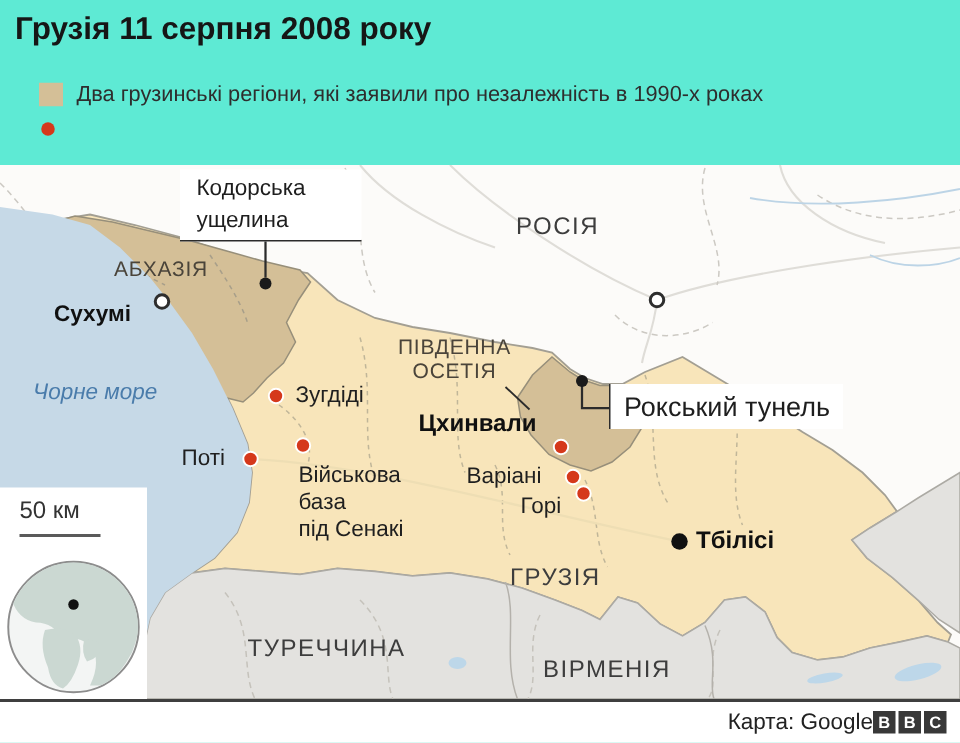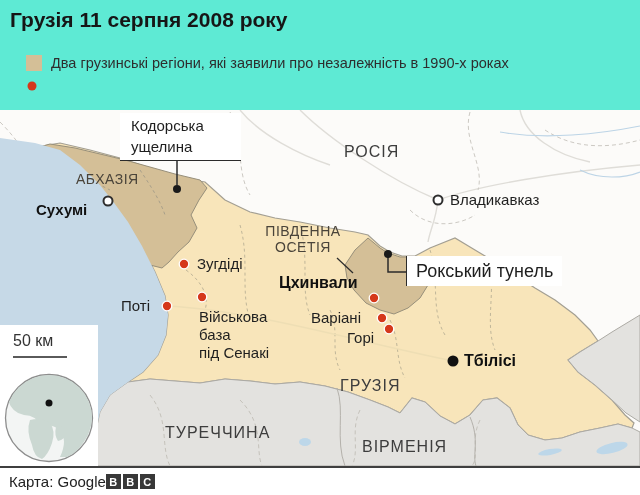--- a/index.html
+++ b/index.html
@@ -27,21 +27,21 @@
                   padding:2px 0 0 11px;line-height:21px;}
   .callout.roki{left:406px;top:146px;width:146px;height:30px;border-left:1.5px solid #2b2b2b;
                 padding-left:9px;line-height:30px;font-size:18px;}
   .scalebox{position:absolute;left:0;top:215px;width:98px;height:141px;background:#ffffff;z-index:4;}
   .scale-label{position:absolute;left:13px;top:7px;font-size:16px;color:#333;}
   .scale-bar{position:absolute;left:13px;top:31px;width:54px;height:2px;background:#5a5a5a;}
   .globe{position:absolute;left:0;top:40px;}
   
   .footer{position:absolute;left:0;top:466px;width:640px;height:29px;border-top:2px solid #3f3f3f;
           box-sizing:border-box;background:#fff;display:flex;align-items:center;
-          justify-content:flex-start;padding:0 9px;}
+          justify-content:flex-end;padding:0 9px;}
   .attribution{font-size:15px;color:#222;}
   .bbc{display:flex;gap:2px;}
   .bbc span{width:15px;height:15px;background:#383838;color:#fff;font-weight:bold;font-size:11px;
             display:flex;align-items:center;justify-content:center;}
 </style>
 </head>
 <body>
 
 <div class="canvas">
 
@@ -141,23 +141,23 @@
         <circle cx="167" cy="196" r="4.8" fill="#d5381b"></circle>
         <circle cx="202" cy="187" r="4.8" fill="#d5381b"></circle>
         <circle cx="374" cy="188" r="4.8" fill="#d5381b"></circle>
         <circle cx="382" cy="208" r="4.8" fill="#d5381b"></circle>
         <circle cx="389" cy="219" r="4.8" fill="#d5381b"></circle>
       </g>
       <circle cx="453" cy="251" r="5.5" fill="#111111"></circle>
     </svg>
 
     <div class="lbl country" style="left:344px;top:33px;">РОСІЯ</div>
-    <div class="lbl city" style="left:450px;top:82px;">Владикавказ</div>
     <div class="lbl region" style="left:76px;top:62px;">АБХАЗІЯ</div>
     <div class="lbl city bold" style="left:36px;top:92px;">Сухумі</div>
+    <div class="lbl sea-lbl" style="left:22px;top:144px;">Чорне море</div>
     <div class="lbl region pre ctr" style="left:243px;top:113px;width:120px;line-height:16px;">ПІВДЕННА
 ОСЕТІЯ</div>
     <div class="lbl city" style="left:197px;top:146px;">Зугдіді</div>
     <div class="lbl city bold big" style="left:279px;top:164px;">Цхинвали</div>
     <div class="lbl city" style="left:121px;top:188px;">Поті</div>
     <div class="lbl city pre" style="left:199px;top:198px;line-height:18px;">Військова
 база
 під Сенакі</div>
     <div class="lbl city" style="left:311px;top:200px;">Варіані</div>
     <div class="lbl city" style="left:347px;top:220px;">Горі</div>

